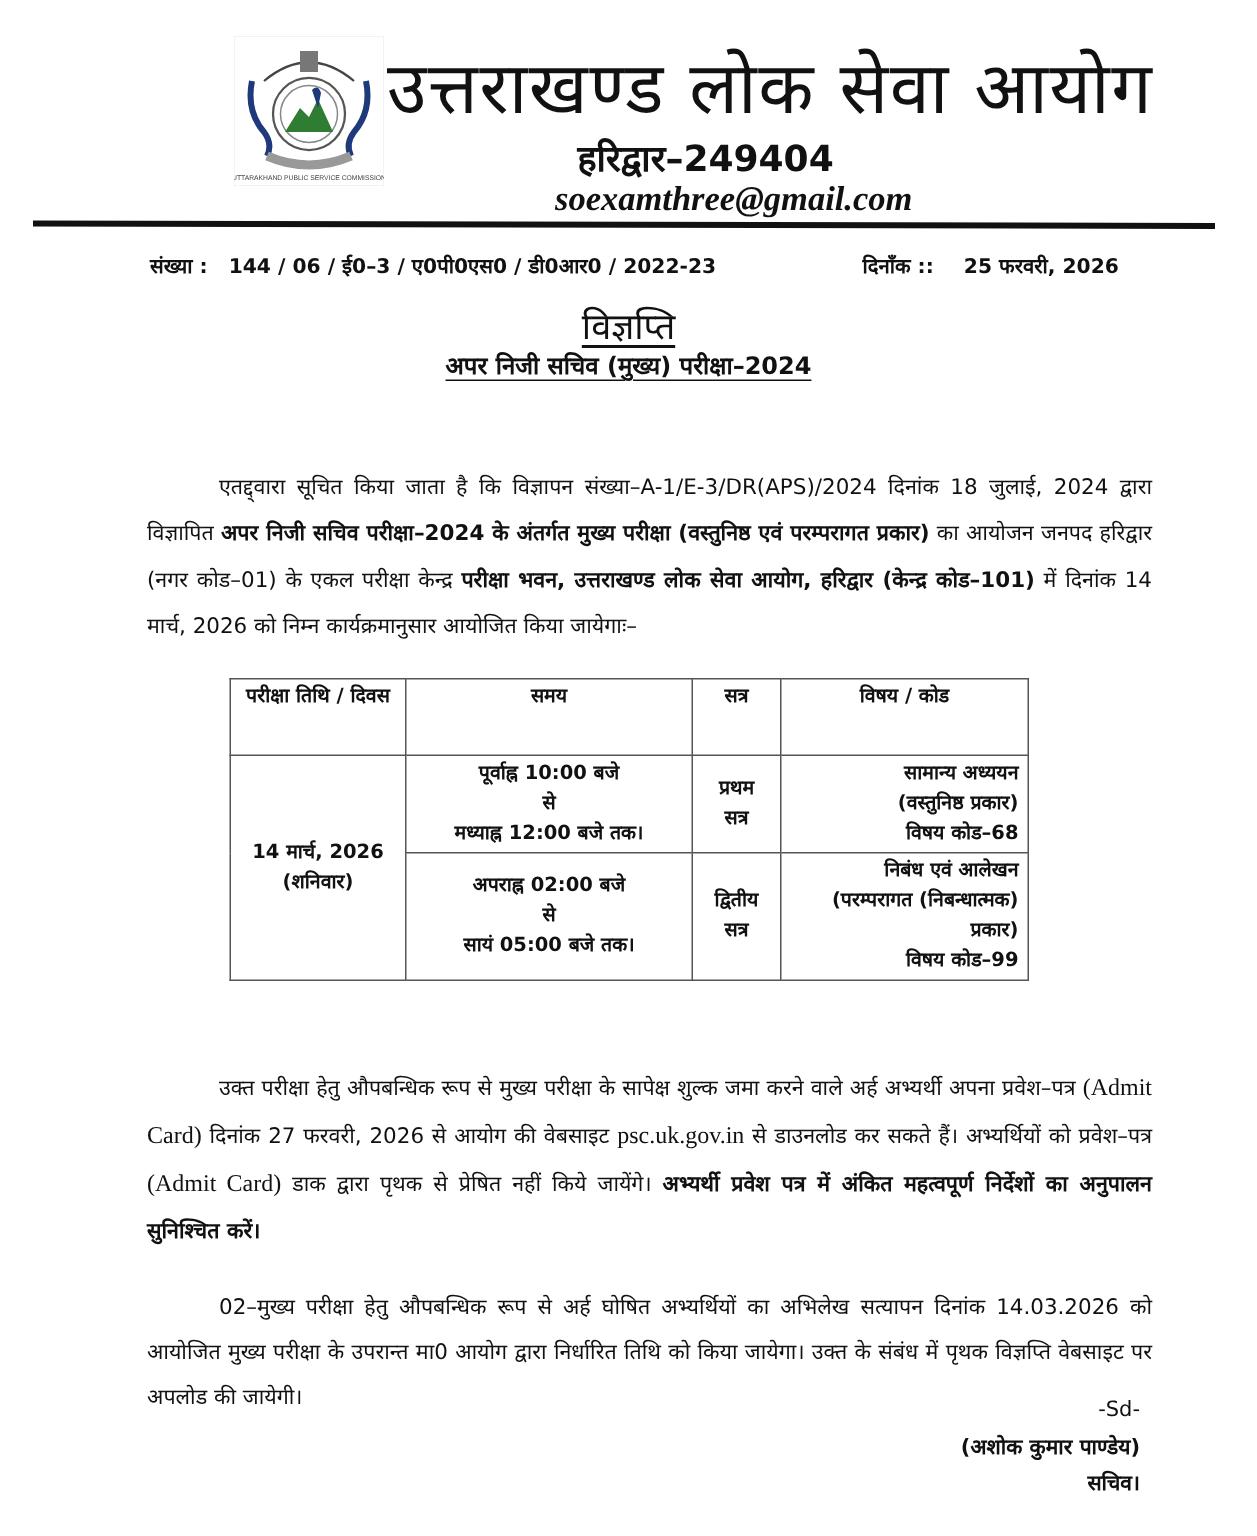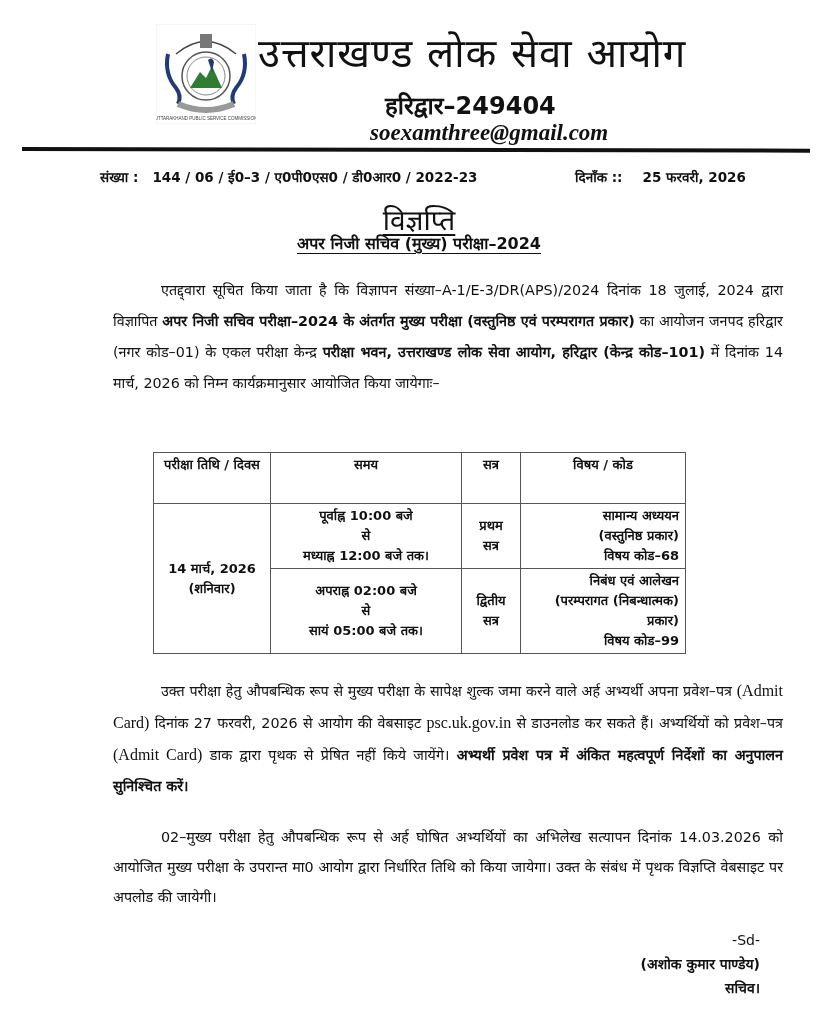--- a/index.html
+++ b/index.html
@@ -1,30 +1,30 @@
 <!DOCTYPE html>
 <html><head>
 <meta charset="utf-8">
 <style>
   html, body { margin:0; padding:0; background:#ffffff; }
   body { width:838px; height:1024px; position:relative; overflow:hidden; color:#111; font-family:"DejaVu Sans", sans-serif; }
   .logo { position:absolute; left:156px; top:24px; width:100px; height:100px; }
-  .org-name { position:absolute; left:258px; top:24px; font-size:40px; letter-spacing:1px; color:#111; white-space:nowrap; }
+  .org-name { position:absolute; left:258px; top:24px; font-size:48px; letter-spacing:1px; color:#111; white-space:nowrap; }
   .org-city { position:absolute; left:385px; top:88px; font-size:24px; font-weight:bold; white-space:nowrap; }
   .org-email { position:absolute; left:370px; top:120px; font-family:"Liberation Serif", serif; font-style:italic; font-weight:bold; font-size:23px; white-space:nowrap; }
   .rule { position:absolute; left:22px; top:147px; width:788px; height:4px; background:#111; transform:rotate(0.12deg); transform-origin:left; }
   .ref { position:absolute; left:100px; top:168px; font-size:13.5px; font-weight:bold; white-space:nowrap; }
   .ref .num { margin-left:14px; }
   .date { position:absolute; left:575px; top:168px; font-size:13.5px; font-weight:bold; white-space:nowrap; }
   .date .val { margin-left:20px; }
-  .notice-title { position:absolute; left:0; width:838px; top:200px; text-align:center; font-size:28px; }
+  .notice-title { position:absolute; left:0; width:838px; top:200px; text-align:center; font-size:24px; }
   .notice-title span { text-decoration:underline; text-underline-offset:4px; }
   .notice-sub { position:absolute; left:0; width:838px; top:232px; text-align:center; font-size:16px; font-weight:bold; }
   .notice-sub span { text-decoration:underline; text-underline-offset:4px; }
-  .para { position:absolute; left:113px; width:670px; font-size:14.3px; line-height:31px; text-align:justify; text-align-last:left; }
+  .para { position:absolute; left:98px; width:670px; font-size:14.3px; line-height:31px; text-align:justify; text-align-last:left;margin-top:35px; }
   .para b { font-weight:bold; }
   .p1 { top:275px; }
   .p2 { top:675px; }
   .p3 { top:822px; font-weight:normal; line-height:30px; }
   .indent { display:inline-block; width:48px; }
   .serif { font-family:"Liberation Serif", serif; font-size:16px; }
   table.sched { position:absolute; left:153px; top:452px; width:533px; border-collapse:collapse; font-size:13px; font-weight:bold; }
   table.sched td, table.sched th { border:1.5px solid #555; text-align:center; vertical-align:middle; padding:2px 4px; line-height:20px; font-weight:bold; }
   table.sched th { vertical-align:top; height:46px; }
   table.sched .c1 { width:108px; }

